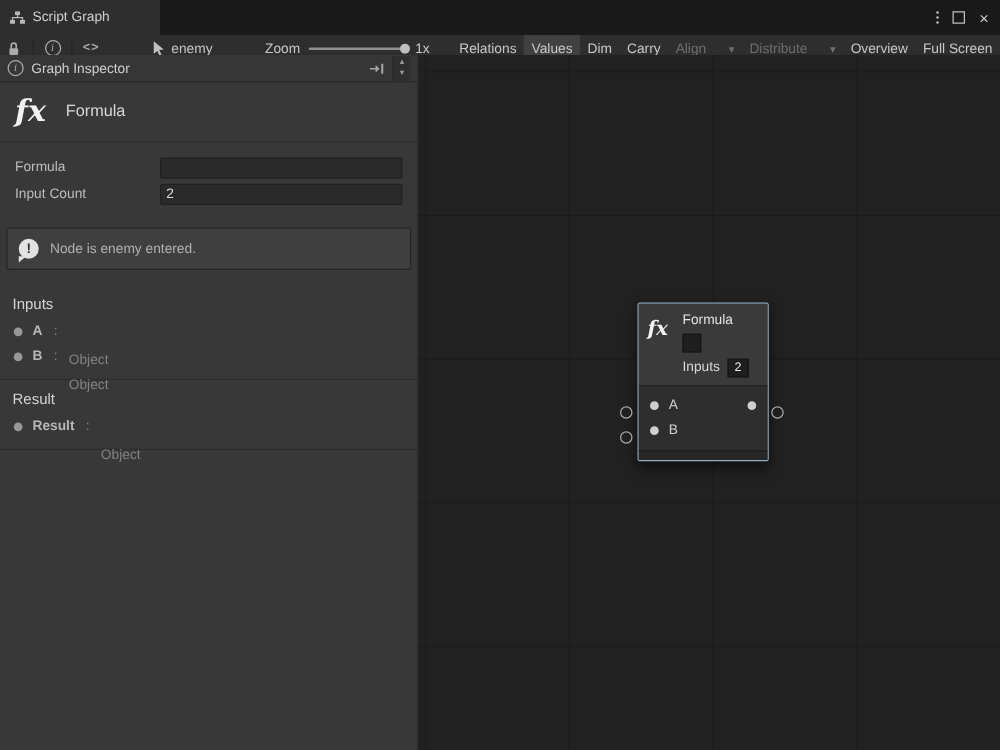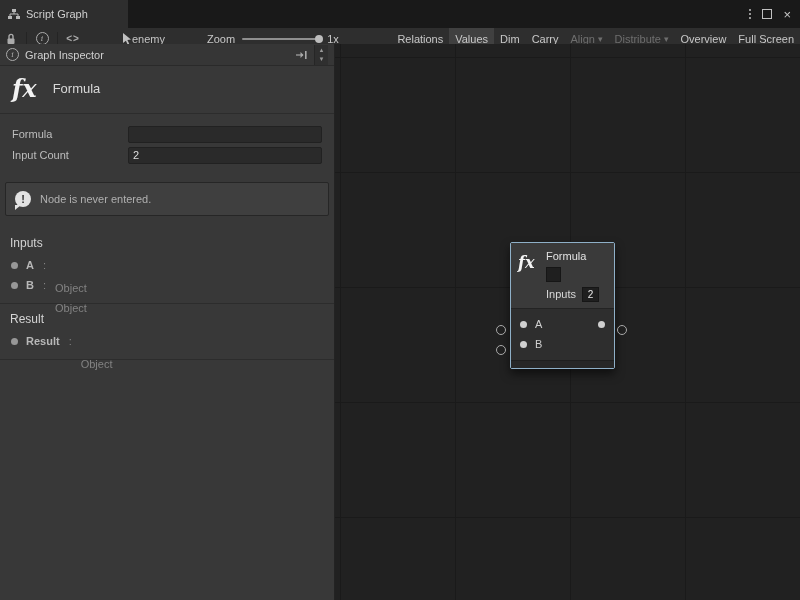--- a/index.html
+++ b/index.html
@@ -20,28 +20,28 @@
 
   
   .toolbar{height:21px;background:#2e2e2e;border-bottom:1px solid #1d1d1d;
            display:flex;align-items:center;}
   .tsep{width:1px;height:14px;background:#242424;margin:0 4px;}
   .ticon{display:flex;align-items:center;justify-content:center;width:22px;height:21px;}
   .info-circle{display:inline-flex;align-items:center;justify-content:center;
        width:11px;height:11px;border:1px solid #ababab;border-radius:50%;
        font-size:8px;font-style:italic;font-family:"DejaVu Serif",serif;color:#ababab;}
   .code-ic{font-size:10px;letter-spacing:1px;color:#ababab;font-weight:bold;}
-  .graphref{display:flex;align-items:center;margin-left:38px;color:#c4c4c4;}
+  .graphref{display:flex;align-items:center;gap:5px;margin-left:38px;color:#c4c4c4;}
   .zoomgrp{display:flex;align-items:center;margin-left:42px;gap:7px;}
   .slider{width:78px;height:2px;background:#8f8f8f;position:relative;border-radius:1px;}
   .knob{position:absolute;right:-3px;top:-3px;width:8px;height:8px;border-radius:50%;background:#bdbdbd;}
   .tbtns{margin-left:auto;display:flex;align-items:stretch;height:21px;}
   .tbtn{display:flex;align-items:center;padding:0 6px;color:#c8c8c8;cursor:pointer;white-space:nowrap;}
   .tbtn.active{background:#404040;}
-  .tbtn.disabled{color:#6e6e6e;}
+  .tbtn.disabled{color:#6e6e6e;gap:15px;}
   .caret{margin-left:3px;font-size:9px;}
 
   
   .inspector{position:absolute;top:44px;left:0;width:335px;bottom:0;background:#383838;
              border-right:1px solid #232323;box-sizing:border-box;}
   .insp-header{height:21px;display:flex;align-items:center;gap:6px;padding:0 6px;
                background:#363636;border-bottom:1px solid #2a2a2a;color:#cfcfcf;}
   .insp-header .spacer{flex:1;}
   .scrollctl{display:flex;flex-direction:column;align-items:center;justify-content:center;
              width:13px;height:20px;background:#2f2f2f;border-left:1px solid #262626;
@@ -200,21 +200,21 @@
         <input type="text" value="" style="">
       </div>
       <div class="frow">
         <label>Input Count</label>
         <input type="text" value="2" style="">
       </div>
     </div>
 
     <div class="warnbox">
       <span class="warn-icon">!</span>
-      <span>Node is never entered.</span>
+      <span>Node is enemy entered.</span>
     </div>
 
     <div class="sec">
       <div class="sec-h">Inputs</div>
       <div class="pitem">
         <span class="pdot"></span>
         <span class="pname">A</span>
         <span class="psep">:</span>
         <span class="ptype">Object</span>
       </div>

